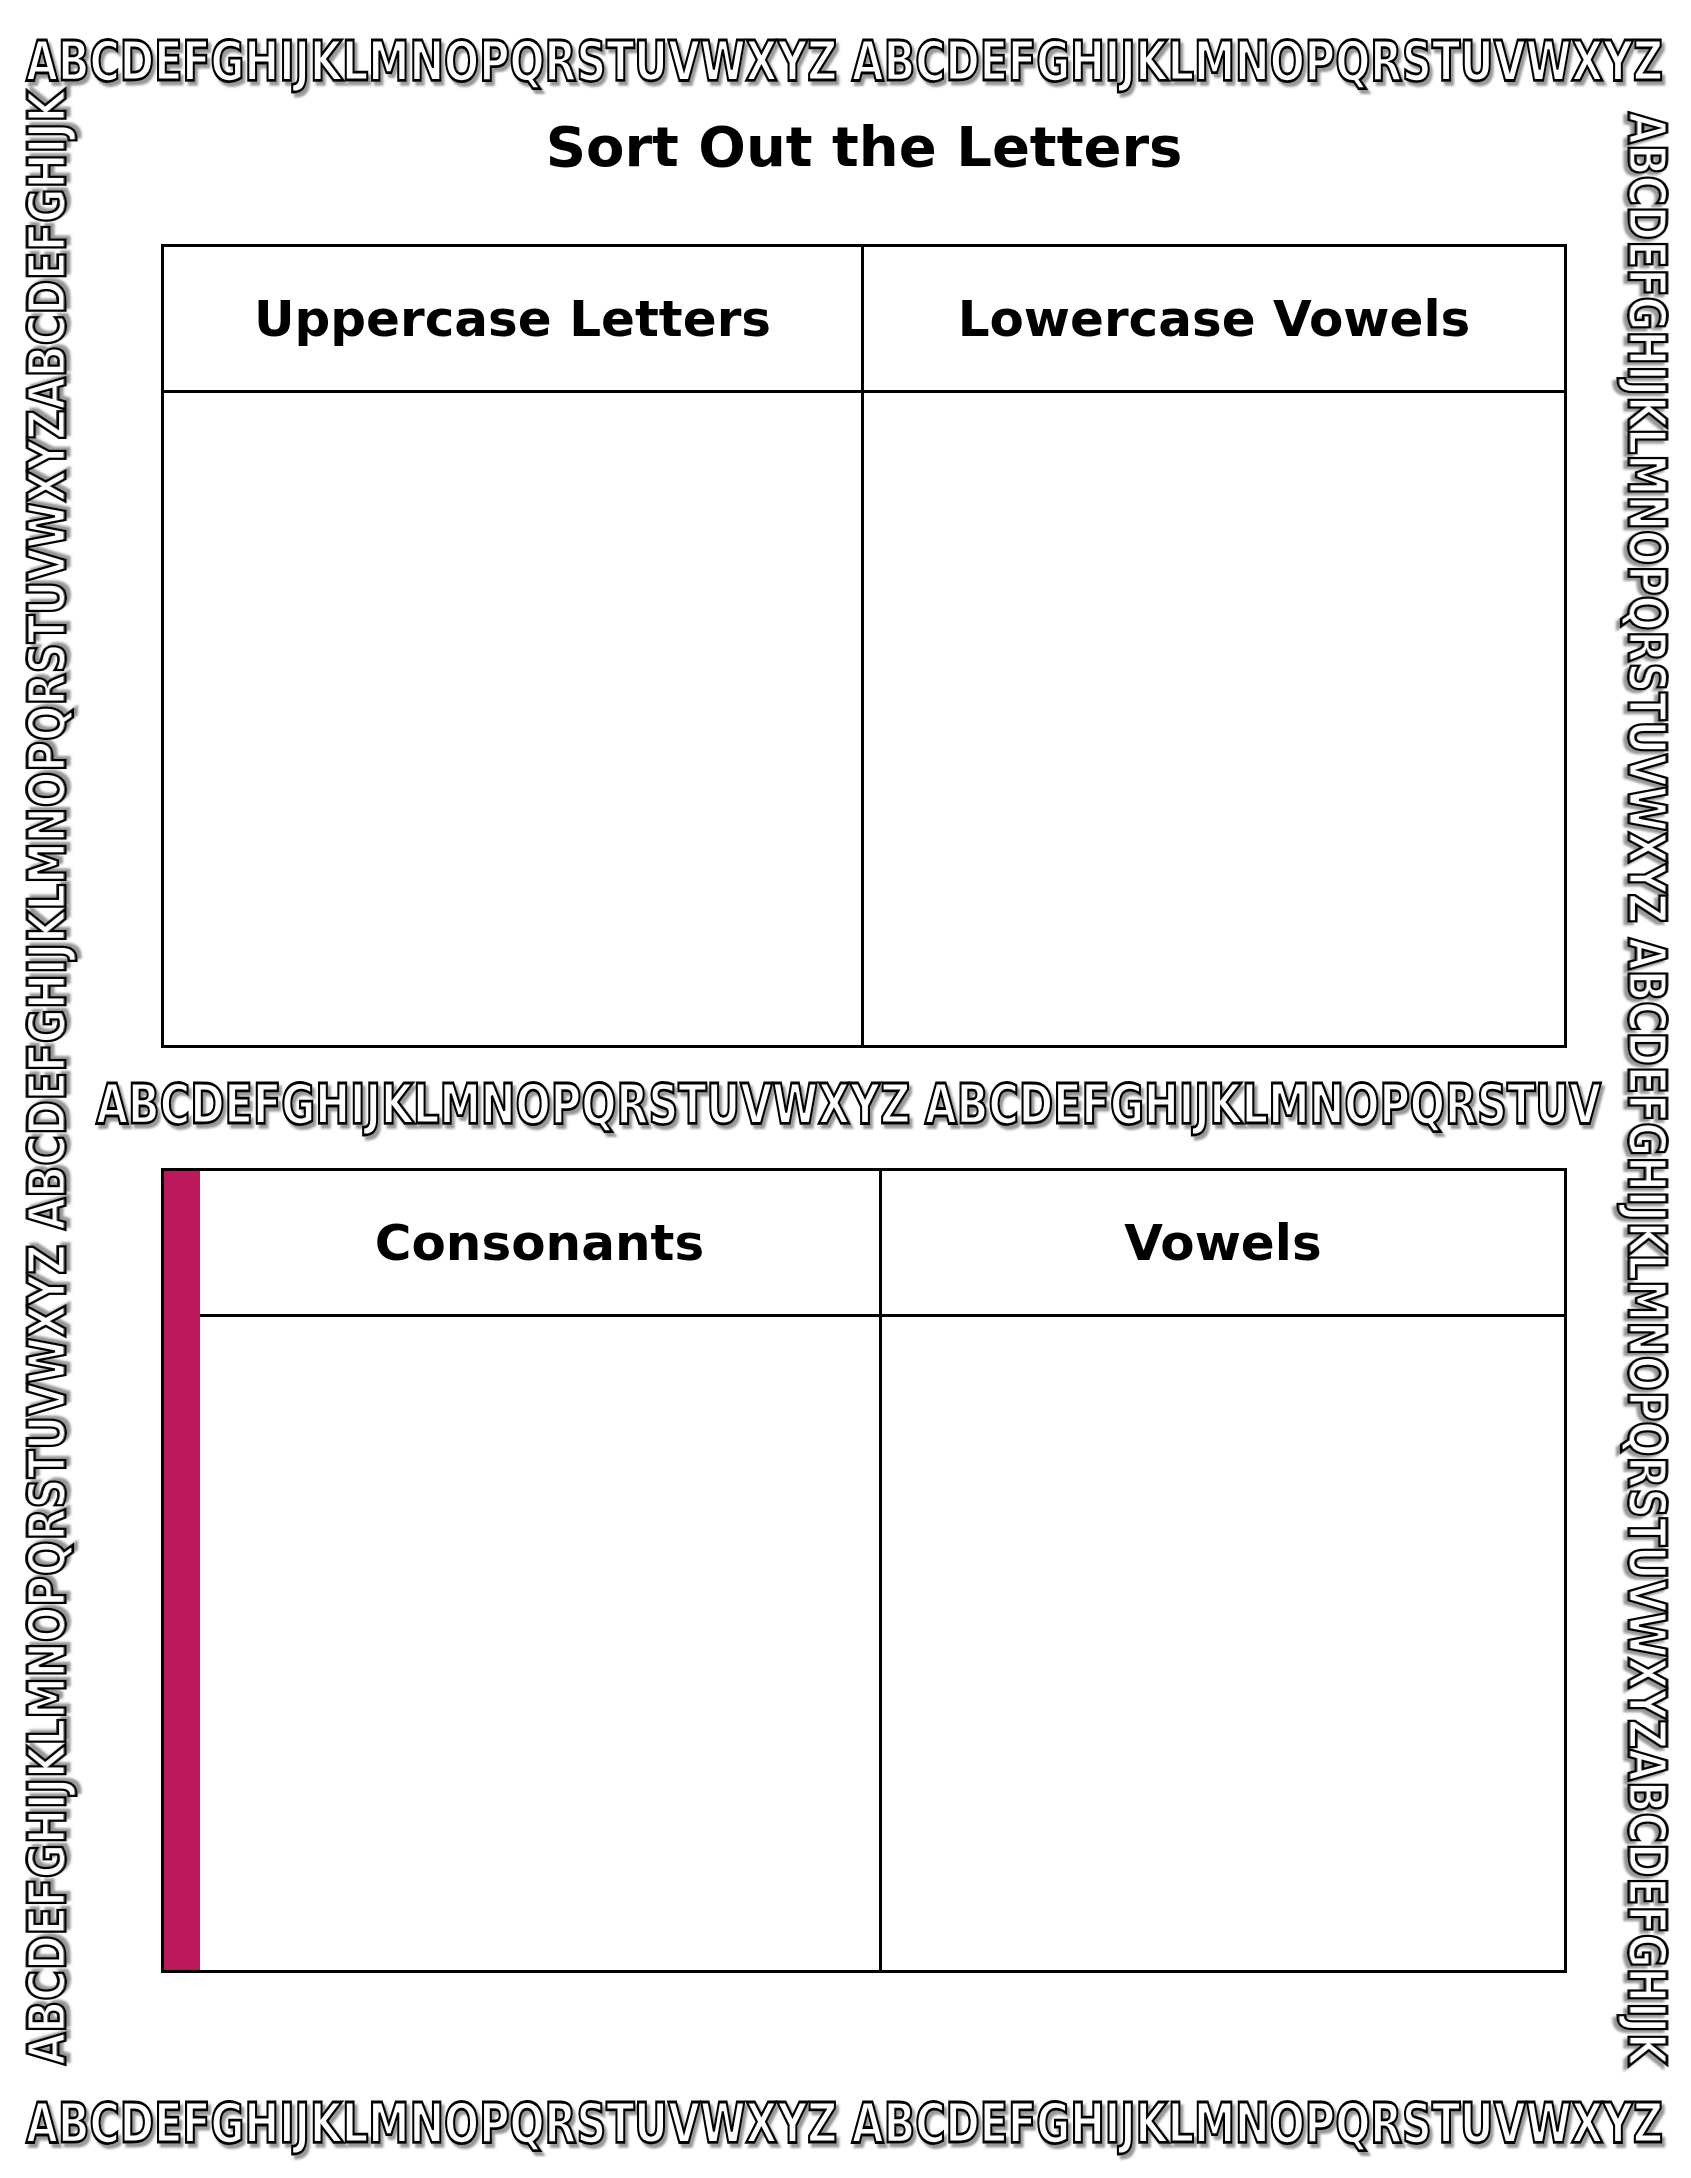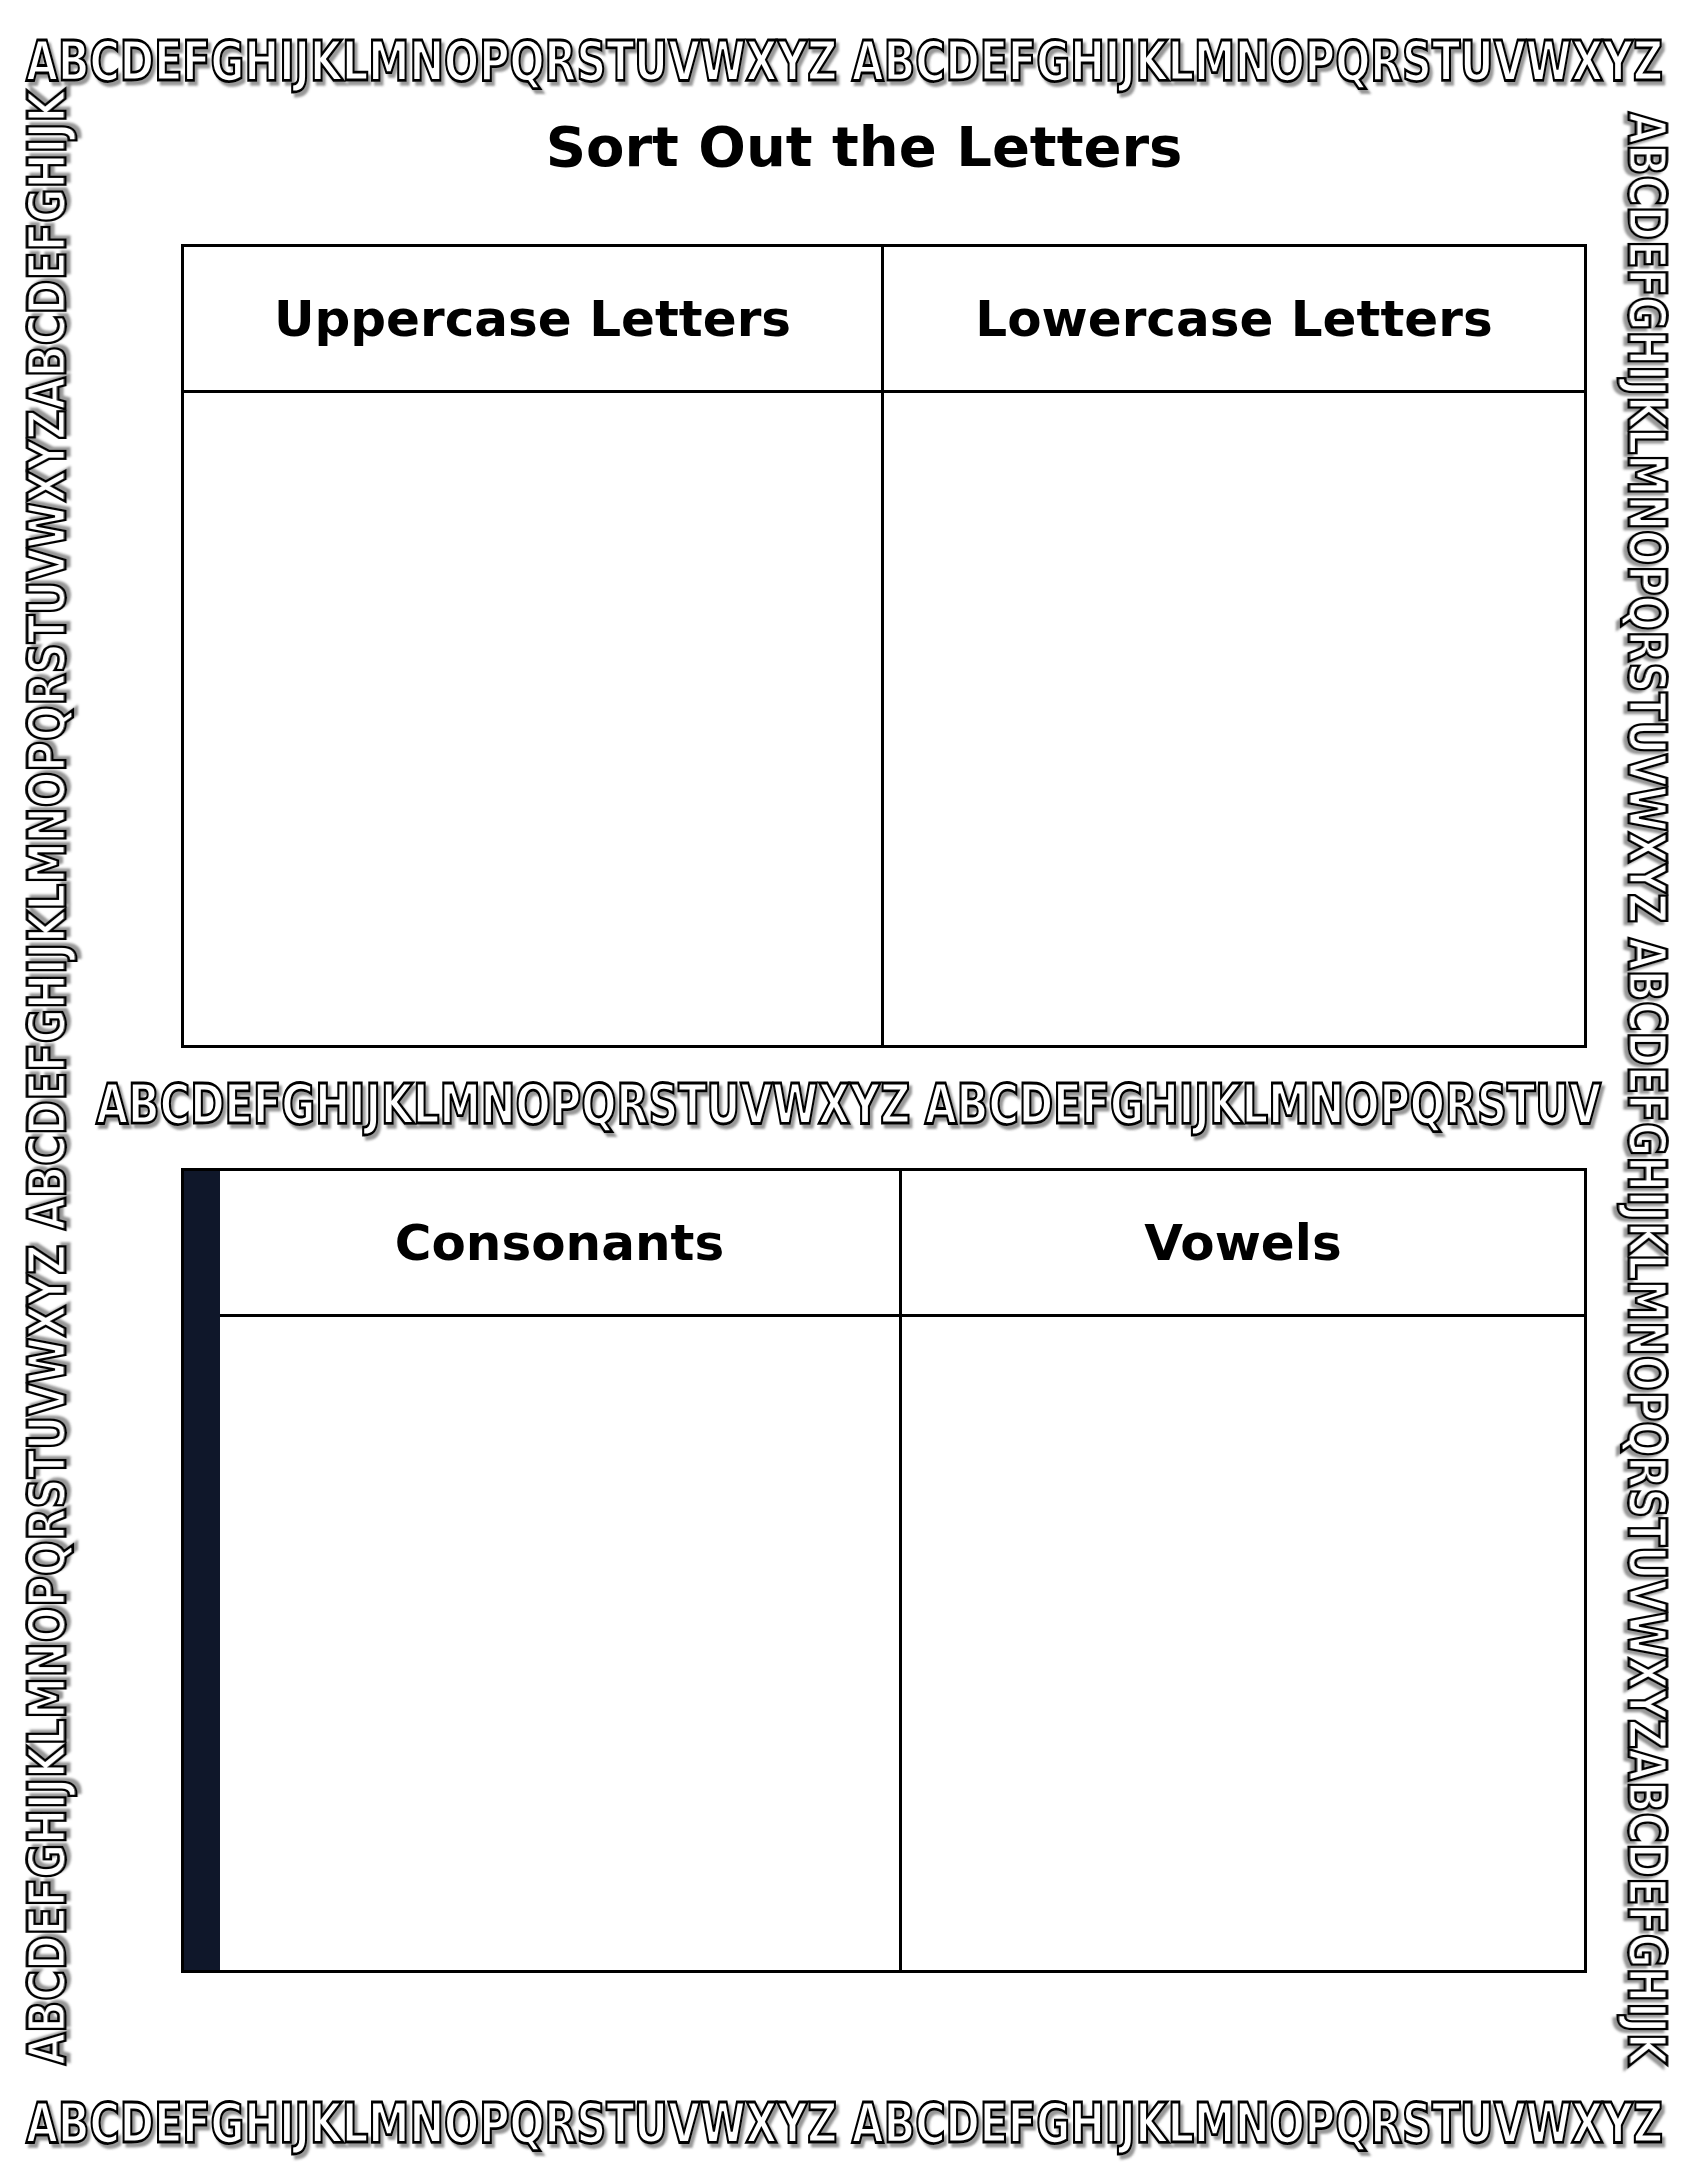--- a/index.html
+++ b/index.html
@@ -22,22 +22,22 @@
   #strip-right { left:1674px; top:111px; transform:rotate(90deg);  transform-origin:top left; }
   
   .title {
     position:absolute; left:161px; top:115px; width:1406px;
     text-align:center; font-weight:bold; font-size:56px; line-height:64px;
     letter-spacing:0px; color:#000;
   }
   
   .sort-table {
     position:absolute; left:161px; width:1406px;
-    border:3px solid #000; background:#0f172a;
-    display:grid; grid-template-columns:1fr 1fr; grid-template-rows:146px 1fr;margin-left:20px;
+    border:3px solid #000; background:#be185d;
+    display:grid; grid-template-columns:1fr 1fr; grid-template-rows:146px 1fr;
   }
   #table-case  { top:244px;  height:804px; }
   #table-sound { top:1168px; height:805px;padding-left:36px; }
   .head {
     display:flex; align-items:center; justify-content:center;
     font-weight:bold; font-size:50px; color:#000;
     border-bottom:3px solid #000; background:#fff;
   }
   .first { border-right:3px solid #000; }
   .cell { background:#fff; }
@@ -76,21 +76,21 @@
   <div class="strip" id="strip-right">
     <svg width="1958" height="58" viewBox="0 0 1968 58">
       <text x="1" y="45" font-size="52" textLength="1963" lengthAdjust="spacingAndGlyphs" filter="url(#ds)">ABCDEFGHIJKLMNOPQRSTUVWXYZ ABCDEFGHIJKLMNOPQRSTUVWXYZABCDEFGHIJK</text>
     </svg>
   </div>
 
   <div class="title">Sort Out the Letters</div>
 
   <div class="sort-table" id="table-case">
     <div class="head first">Uppercase Letters</div>
-    <div class="head">Lowercase Letters</div>
+    <div class="head">Lowercase Vowels</div>
     <div class="cell first"></div>
     <div class="cell"></div>
   </div>
 
   <div class="strip" id="strip-middle" style="left:95px; top:1073px;">
     <svg width="1512" height="64" viewBox="0 0 1520 64">
       <text x="1" y="50" font-size="56" textLength="1513" lengthAdjust="spacingAndGlyphs" filter="url(#ds)">ABCDEFGHIJKLMNOPQRSTUVWXYZ ABCDEFGHIJKLMNOPQRSTUV</text>
     </svg>
   </div>
 

